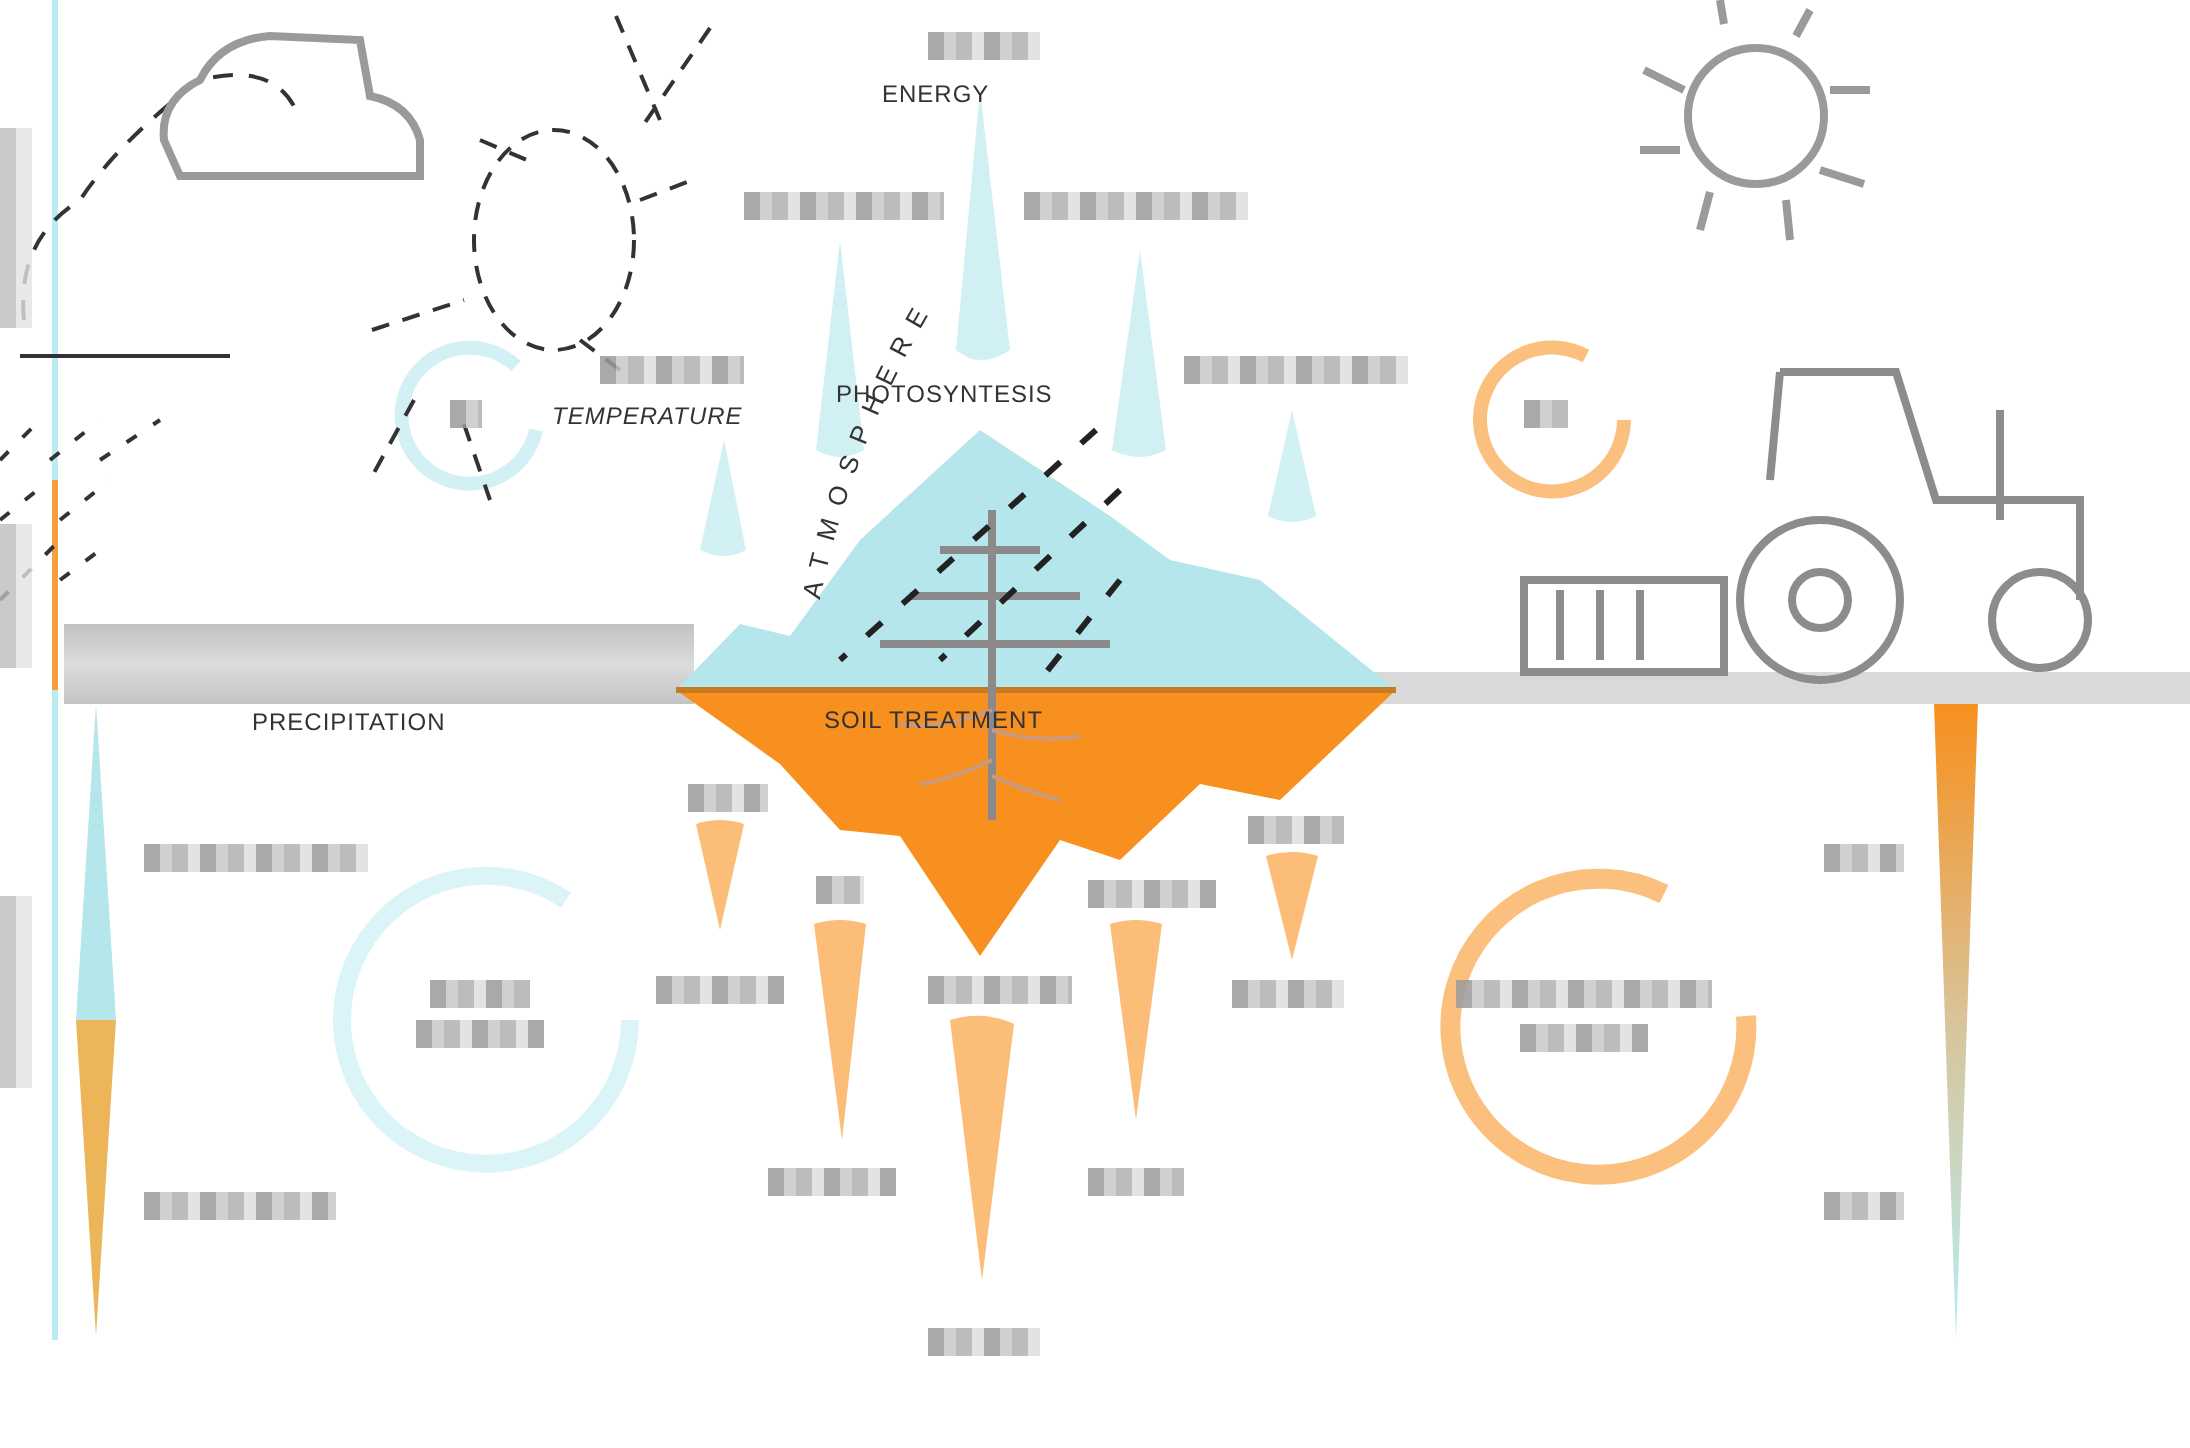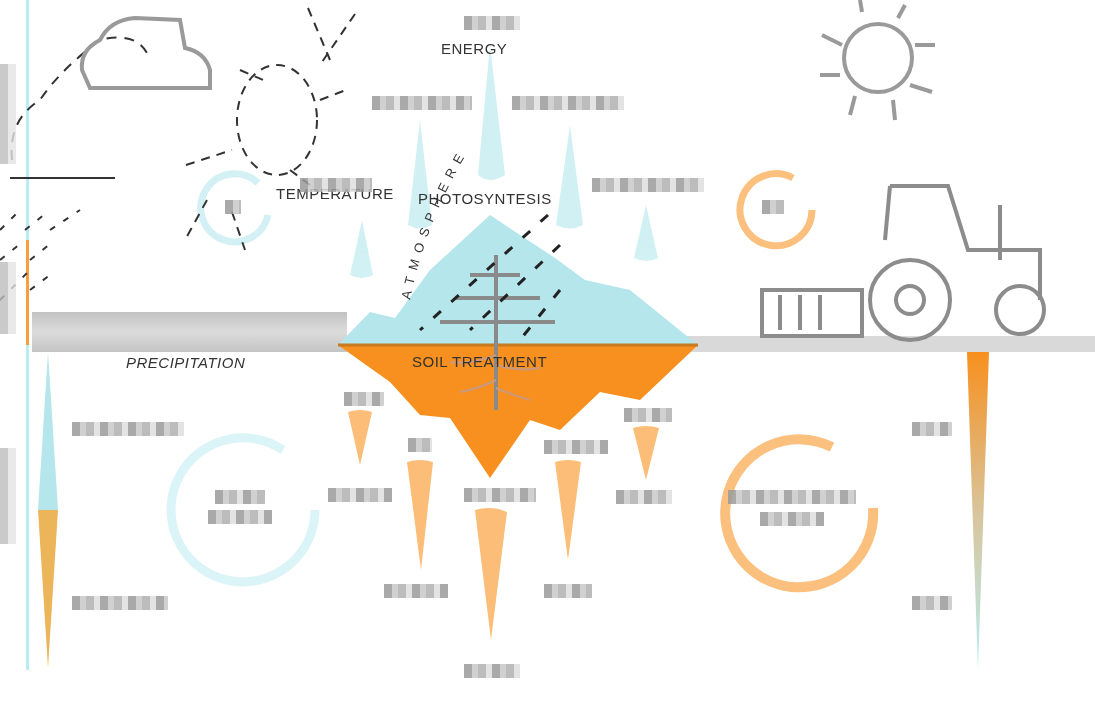--- a/index.html
+++ b/index.html
@@ -1,18 +1,18 @@
 <!DOCTYPE html>
 <html><head>
 <meta charset="utf-8">
 <style>
   html,body{margin:0;padding:0;background:#ffffff;}
   body{width:1095px;height:724px;position:relative;overflow:hidden;font-family:"Liberation Sans",sans-serif;}
   .abs{position:absolute;}
-  .label{position:absolute;font-size:15px;letter-spacing:0.5px;color:#333;white-space:nowrap;text-transform:uppercase;}
+  .label{position:absolute;font-size:12px;letter-spacing:0.5px;color:#333;white-space:nowrap;text-transform:uppercase;}
   .blur{position:absolute;height:14px;background:repeating-linear-gradient(90deg,#9a9a9a 0 8px,#c8c8c8 8px 14px,#b0b0b0 14px 22px,#dedede 22px 28px);opacity:.85;}
   .blur2{position:absolute;background:repeating-linear-gradient(90deg,#bdbdbd 0 8px,#e3e3e3 8px 16px);opacity:.8;}
   svg{position:absolute;left:0;top:0;}
 </style>
 </head>
 <body>
 
 <div class="abs" style="left:26px;top:0;width:3px;height:670px;background:#b9ecf3;"></div>
 <div class="abs" style="left:26px;top:240px;width:3px;height:105px;background:#f5a040;"></div>
 
@@ -127,23 +127,23 @@
     <circle cx="910" cy="300" r="14"></circle>
     <circle cx="1020" cy="310" r="24"></circle>
     <rect x="762" y="290" width="100" height="46"></rect>
     <line x1="780" y1="295" x2="780" y2="330"></line>
     <line x1="800" y1="295" x2="800" y2="330"></line>
     <line x1="820" y1="295" x2="820" y2="330"></line>
   </g>
 </svg>
 
 <div class="label" style="left:441px;top:40px;">ENERGY</div>
-<div class="label" style="left:276px;top:185px;">TEMPERATURE</div>
+<div class="label" style="left:276px;top:201px;font-style:italic;">TEMPERATURE</div>
 <div class="label" style="left:418px;top:190px;">PHOTOSYNTESIS</div>
-<div class="label" style="left:126px;top:354px;font-style:italic;">PRECIPITATION</div>
+<div class="label" style="left:126px;top:354px;">PRECIPITATION</div>
 <div class="label" style="left:412px;top:353px;">SOIL TREATMENT</div>
 
 <svg width="1095" height="724" style="pointer-events:none;">
   <defs>
       <path id="arc" d="M410 300 Q430 200 495 110"></path>
     </defs>
   <text font-family="Liberation Sans, sans-serif" font-size="13" fill="#333" letter-spacing="7">
     <textPath href="#arc">ATMOSPHERE</textPath>
   </text>
 </svg>

